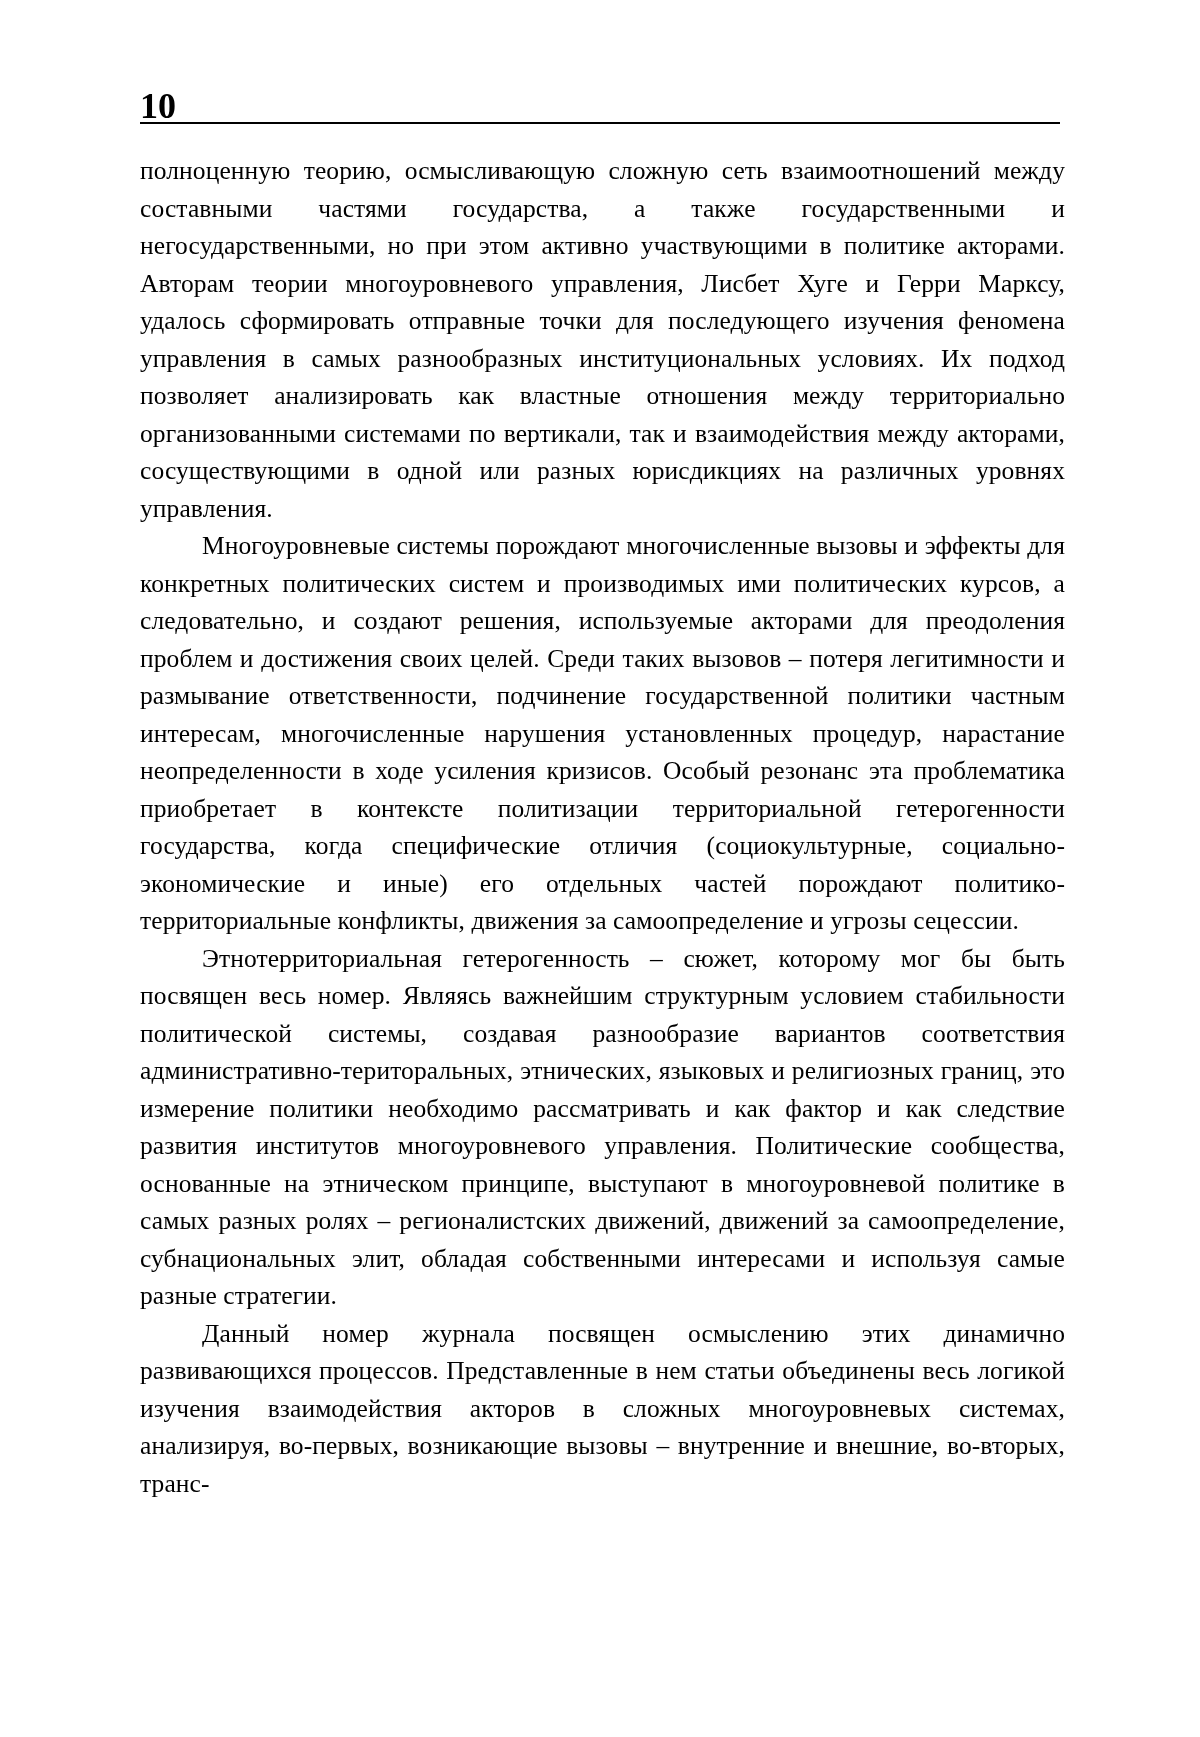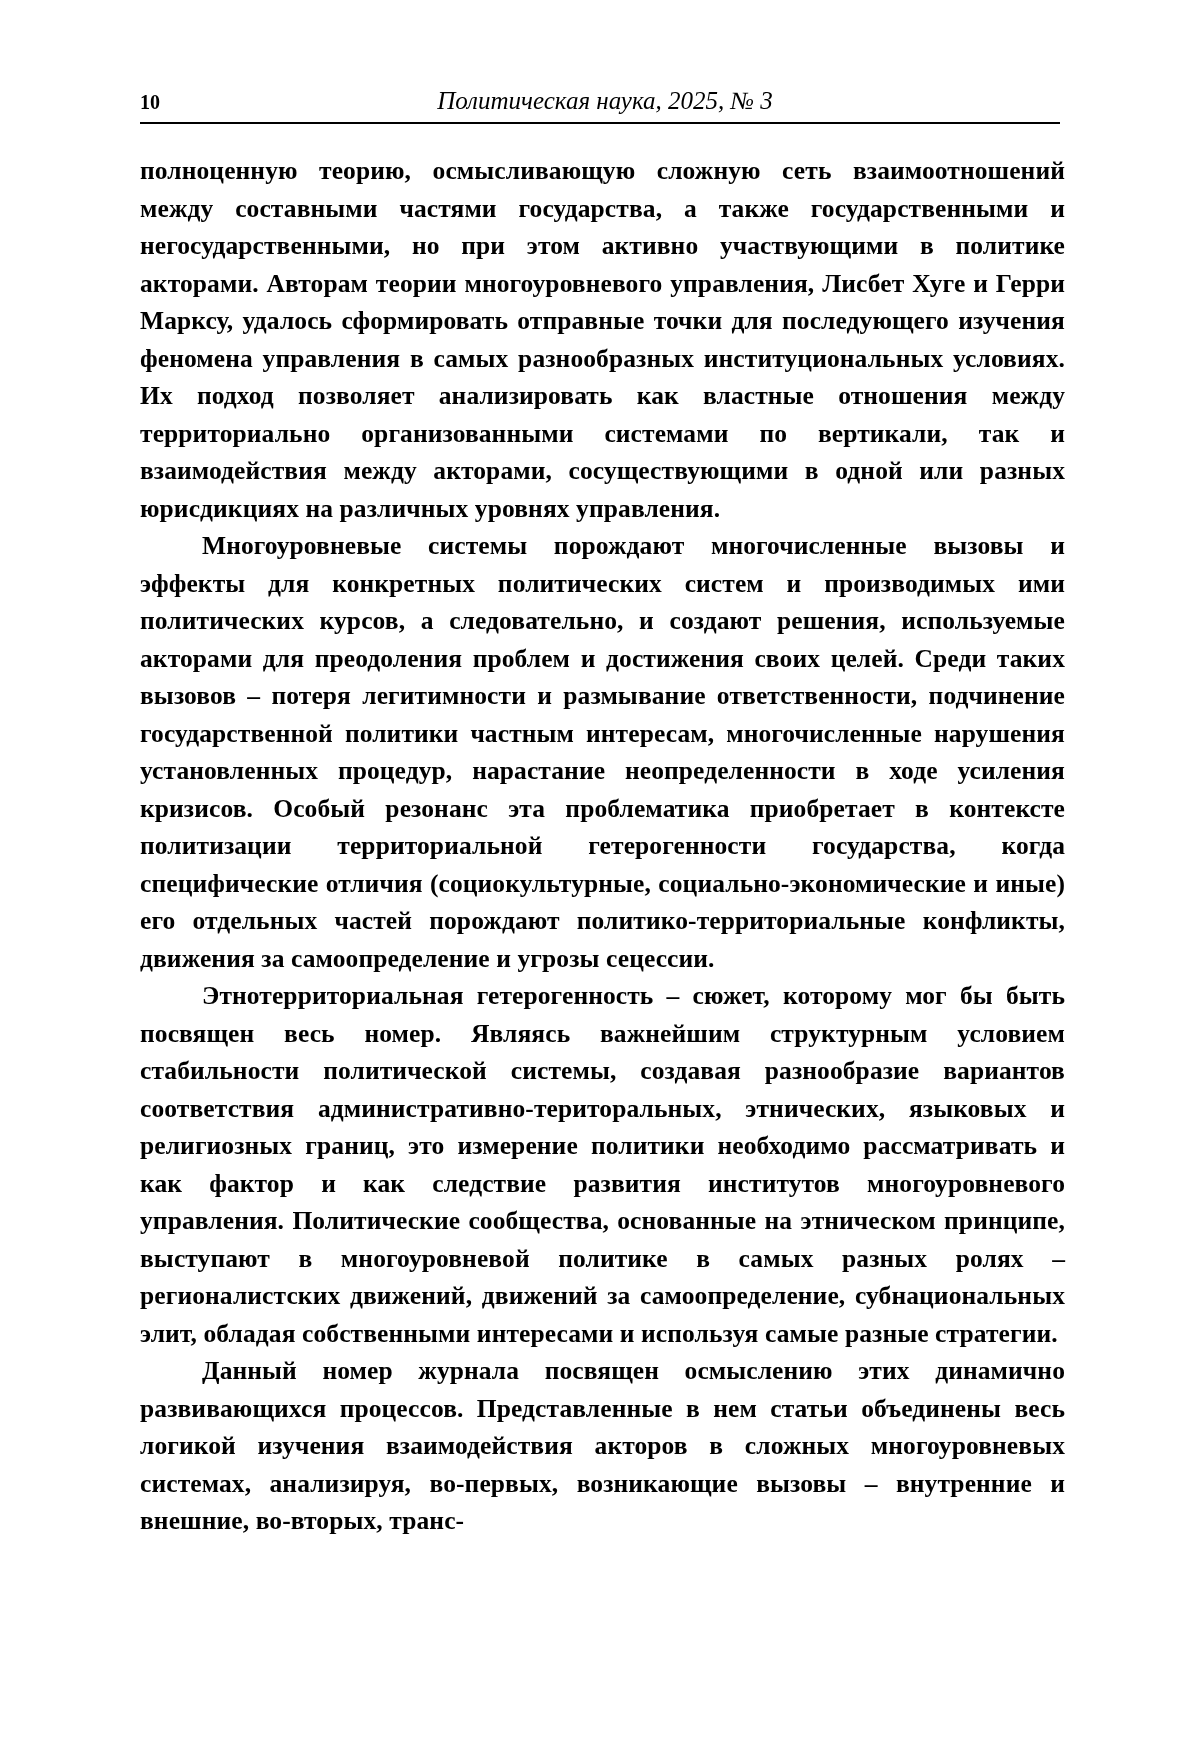--- a/index.html
+++ b/index.html
@@ -25,21 +25,21 @@
     position: absolute;
     left: 140px;
     right: 140px;
     top: 88px;
     display: flex;
     align-items: baseline;
   }
   .header-page-number {
     font-family: "Liberation Serif", "DejaVu Serif", serif;
     font-weight: bold;
-    font-size: 20px;
+    font-size: 36px;
     line-height: 1;
     width: 80px;
     flex: 0 0 auto;
   }
   .header-title {
     flex: 1 1 auto;
     text-align: center;
     font-style: italic;
     font-size: 25px;
     line-height: 1;
@@ -61,34 +61,32 @@
     top: 152px;
   }
   p {
     margin: 0;
     font-size: 25.5px;
     line-height: 37.5px;
     text-align: justify;
     text-align-last: left;
     letter-spacing: 0.1px;
     hyphens: manual;
-    font-weight: bold;
   }
   p.indent {
     text-indent: 62px;
   }
 </style>
 </head>
 <body>
 
 <div class="page">
 
   <div class="header">
     <div class="header-page-number">10</div>
-    <div class="header-title">Политическая наука, 2025, № 3</div>
   </div>
   <div class="header-rule"></div>
 
   <div class="content">
     <p>полноценную теорию, осмысливающую сложную сеть взаимоотношений между составными частями государства, а также государственными и негосударственными, но при этом активно участвующими в политике акторами. Авторам теории многоуровневого управления, Лисбет Хуге и Герри Марксу, удалось сформировать отправные точки для последующего изучения феномена управления в самых разнообразных институциональных условиях. Их подход позволяет анализировать как властные отношения между территориально организованными системами по вертикали, так и взаимодействия между акторами, сосуществующими в одной или разных юрисдикциях на различных уровнях управления.</p>
     <p class="indent">Многоуровневые системы порождают многочисленные вызовы и эффекты для конкретных политических систем и производимых ими политических курсов, а следовательно, и создают решения, используемые акторами для преодоления проблем и достижения своих целей. Среди таких вызовов – потеря легитимности и размывание ответственности, подчинение государственной политики частным интересам, многочисленные нарушения установленных процедур, нарастание неопределенности в ходе усиления кризисов. Особый резонанс эта проблематика приобретает в контексте политизации территориальной гетерогенности государства, когда специфические отличия (социокультурные, социально-экономические и иные) его отдельных частей порождают политико-территориальные конфликты, движения за самоопределение и угрозы сецессии.</p>
     <p class="indent">Этнотерриториальная гетерогенность – сюжет, которому мог бы быть посвящен весь номер. Являясь важнейшим структурным условием стабильности политической системы, создавая разнообразие вариантов соответствия административно-територальных, этнических, языковых и религиозных границ, это измерение политики необходимо рассматривать и как фактор и как следствие развития институтов многоуровневого управления. Политические сообщества, основанные на этническом принципе, выступают в многоуровневой политике в самых разных ролях – регионалистских движений, движений за самоопределение, субнациональных элит, обладая собственными интересами и используя самые разные стратегии.</p>
     <p class="indent">Данный номер журнала посвящен осмыслению этих динамично развивающихся процессов. Представленные в нем статьи объединены весь логикой изучения взаимодействия акторов в сложных многоуровневых системах, анализируя, во-первых, возникающие вызовы – внутренние и внешние, во-вторых, транс-</p>
   </div>
 

